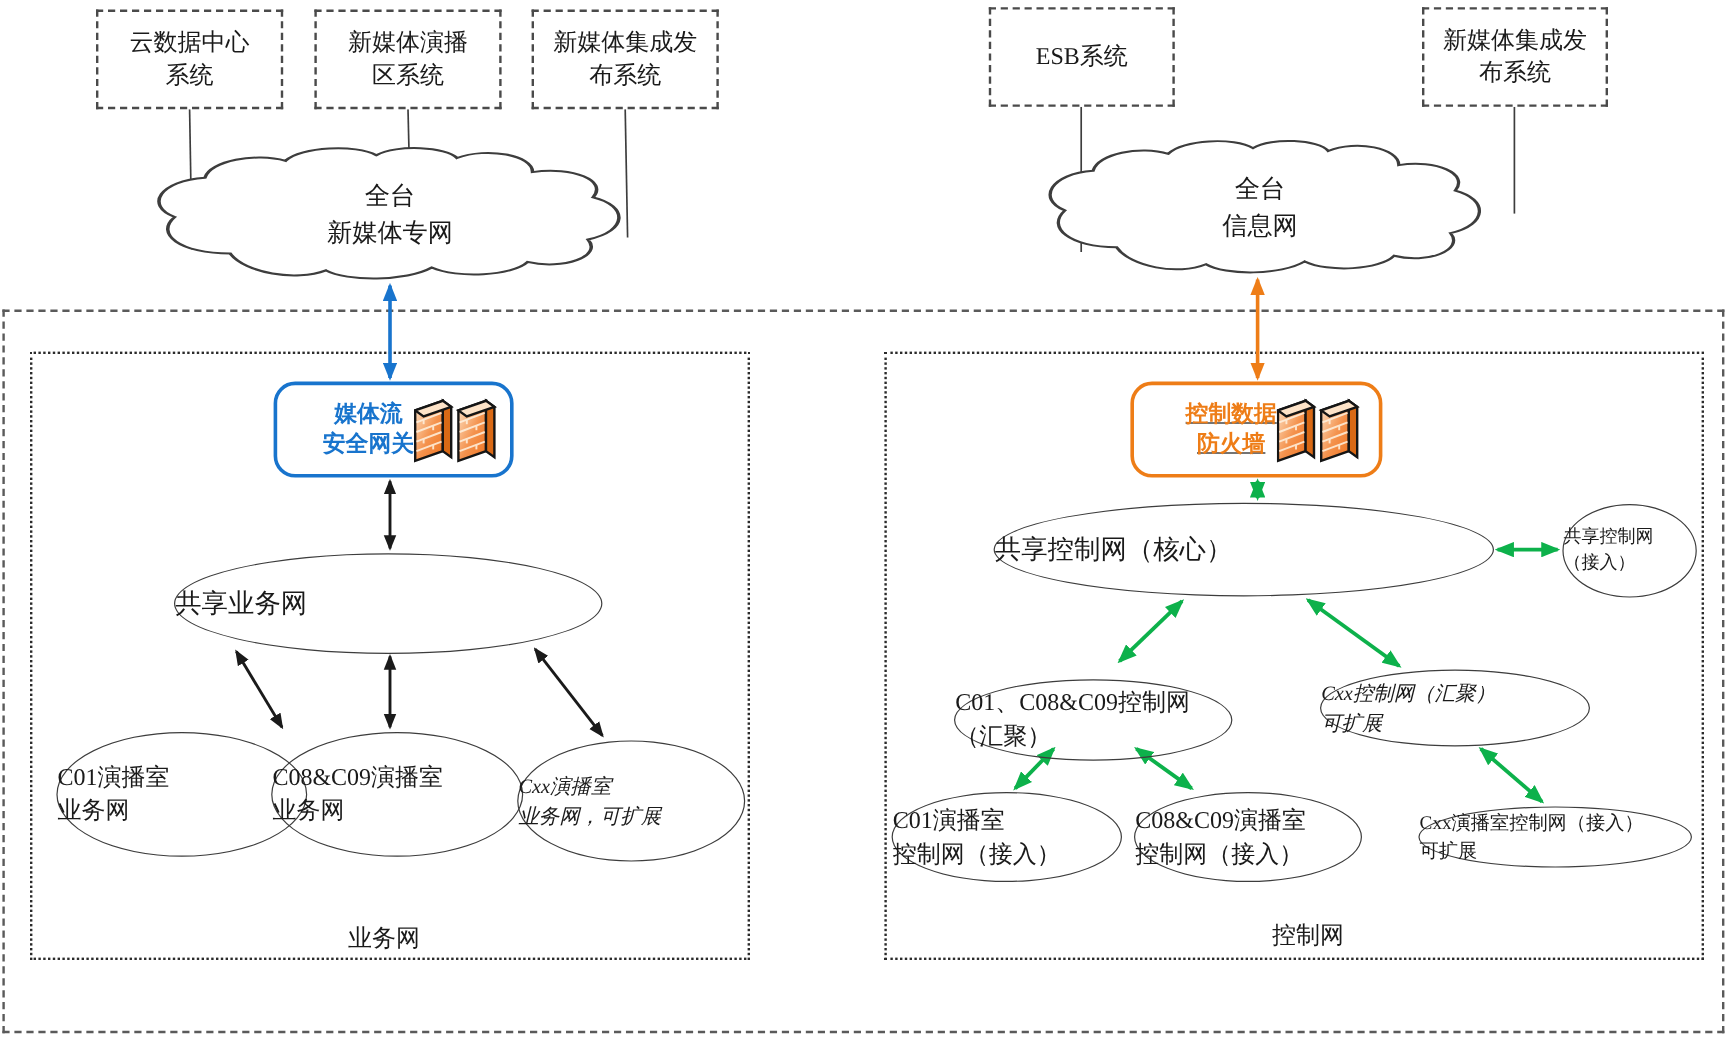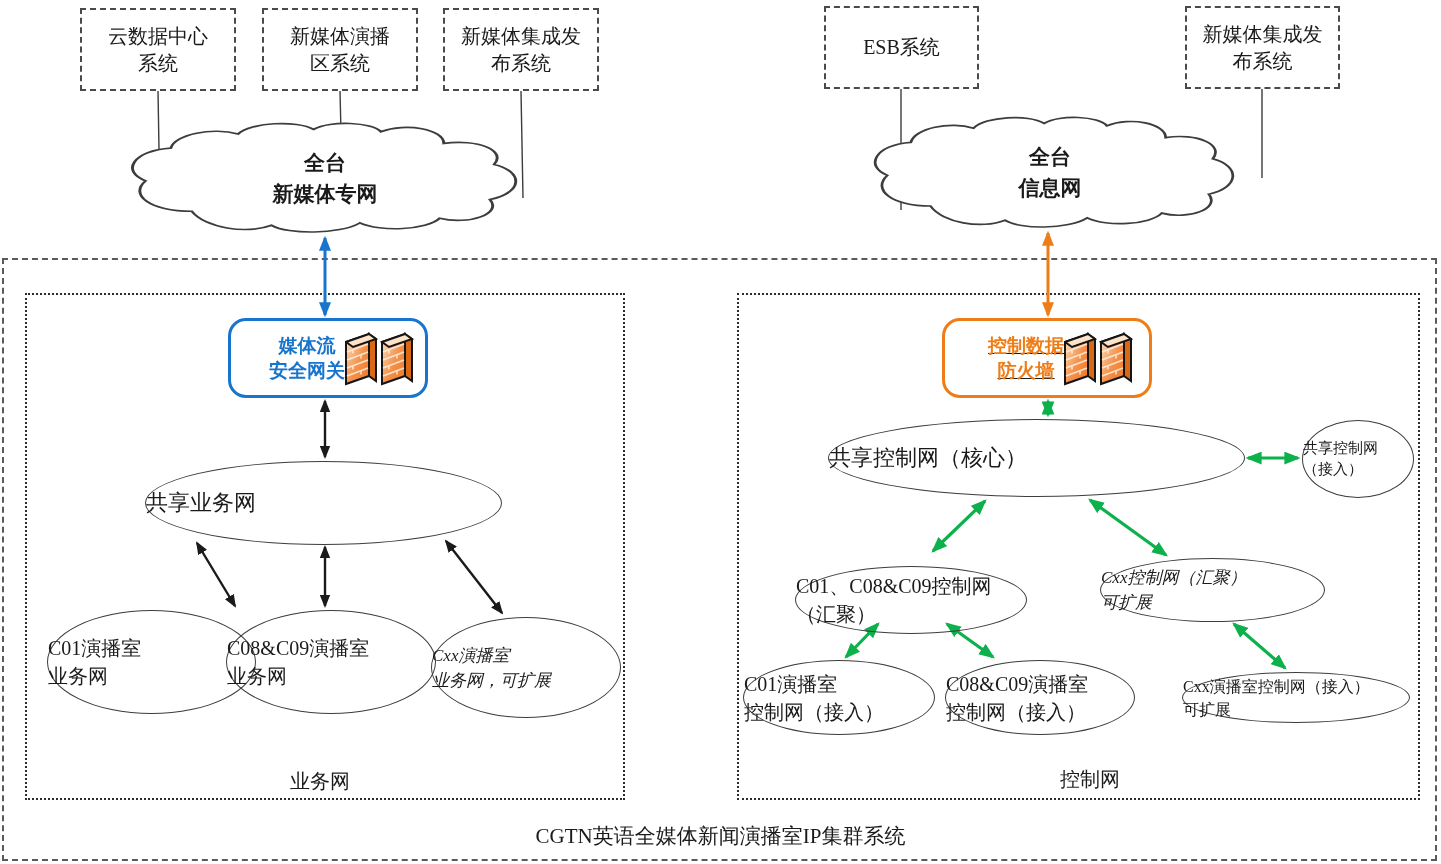--- a/index.html
+++ b/index.html
@@ -11,21 +11,21 @@
   .abs{position:absolute;z-index:2;box-sizing:border-box;}
   
   .sysbox{
     border:2px dashed #4a4a4a;background:#fff;
     display:flex;flex-direction:column;align-items:center;justify-content:center;
     font-size:20px;line-height:27px;text-align:center;
   }
   
   .cloudtext{
     display:flex;flex-direction:column;align-items:center;justify-content:center;
-    font-size:21px;line-height:31px;text-align:center;z-index:3;font-weight:bold;
+    font-size:21px;line-height:31px;text-align:center;z-index:3;
   }
   
   .gateway{
     border-radius:18px;background:#fff;display:flex;align-items:center;justify-content:center;
     z-index:3;padding-left:28px;
   }
   .gateway .gtext{font-weight:bold;font-size:19px;line-height:25px;text-align:center;
     font-family:"Liberation Sans","DejaVu Sans",sans-serif;}
   .gw-blue{border:3px solid #1874cd;}
   .gw-blue .gtext{color:#1874cd;}
@@ -226,15 +226,14 @@
     <div style="white-space:nowrap">C08&amp;C09演播室</div>
     <div style="white-space:nowrap">控制网（接入）</div>
   </div>
   <div class="abs ellipse fs16" style="left:1182px;top:672px;width:228px;height:51px;">
     <div style="white-space:nowrap">Cxx演播室控制网（接入）</div>
     <div>可扩展</div>
   </div>
 
   <div class="abs zonelabel" style="left:220px;top:768px;width:200px;">业务网</div>
   <div class="abs zonelabel" style="left:990px;top:766px;width:200px;">控制网</div>
-  <div class="abs caption" style="left:0px;top:822px;width:1441px;">CGTN英语全媒体新闻演播室IP集群系统</div>
 
 </div>
 
 </body></html>

